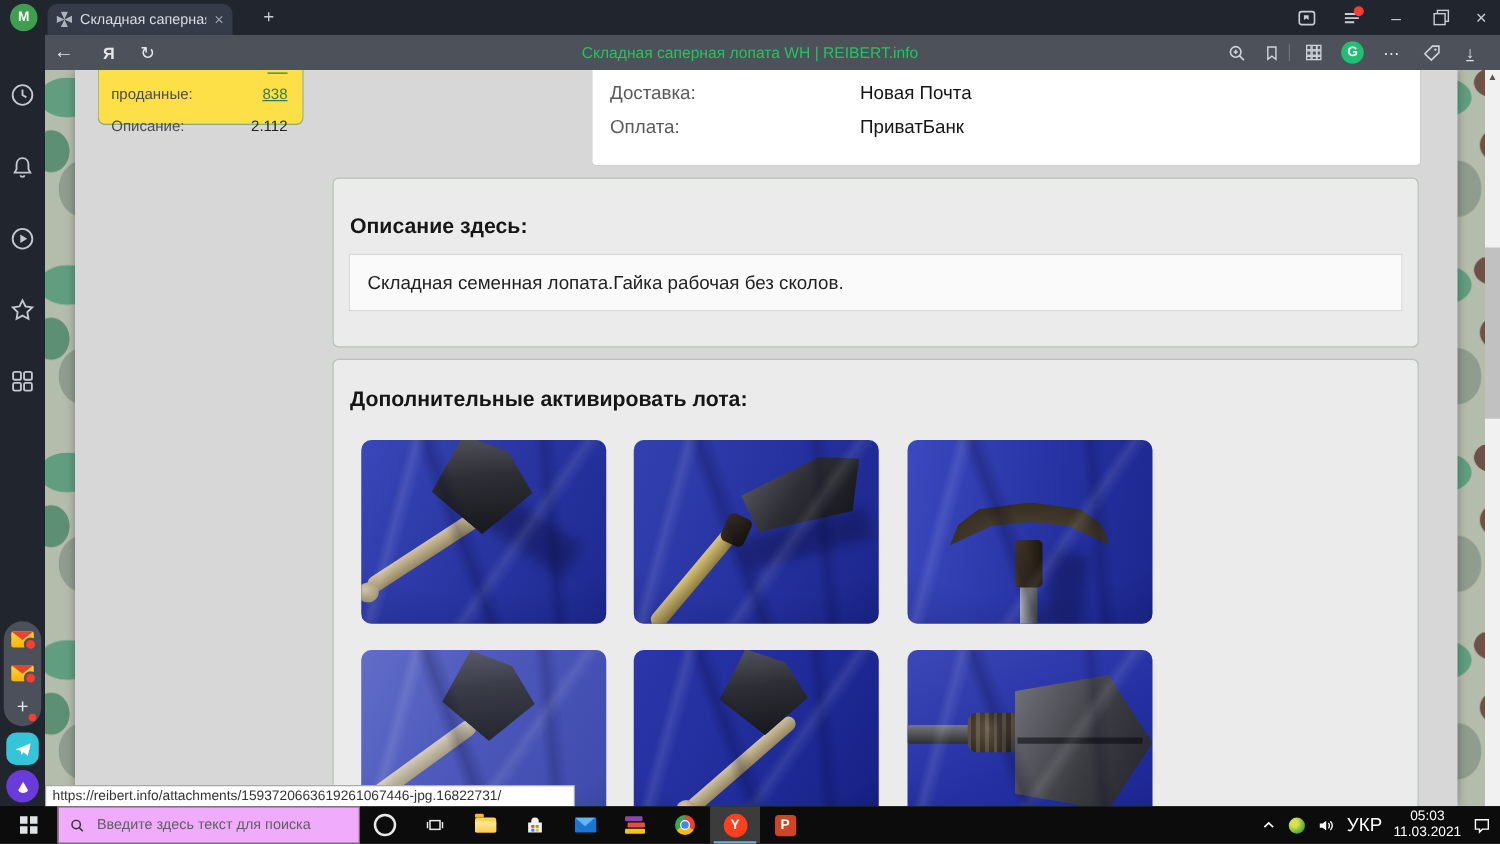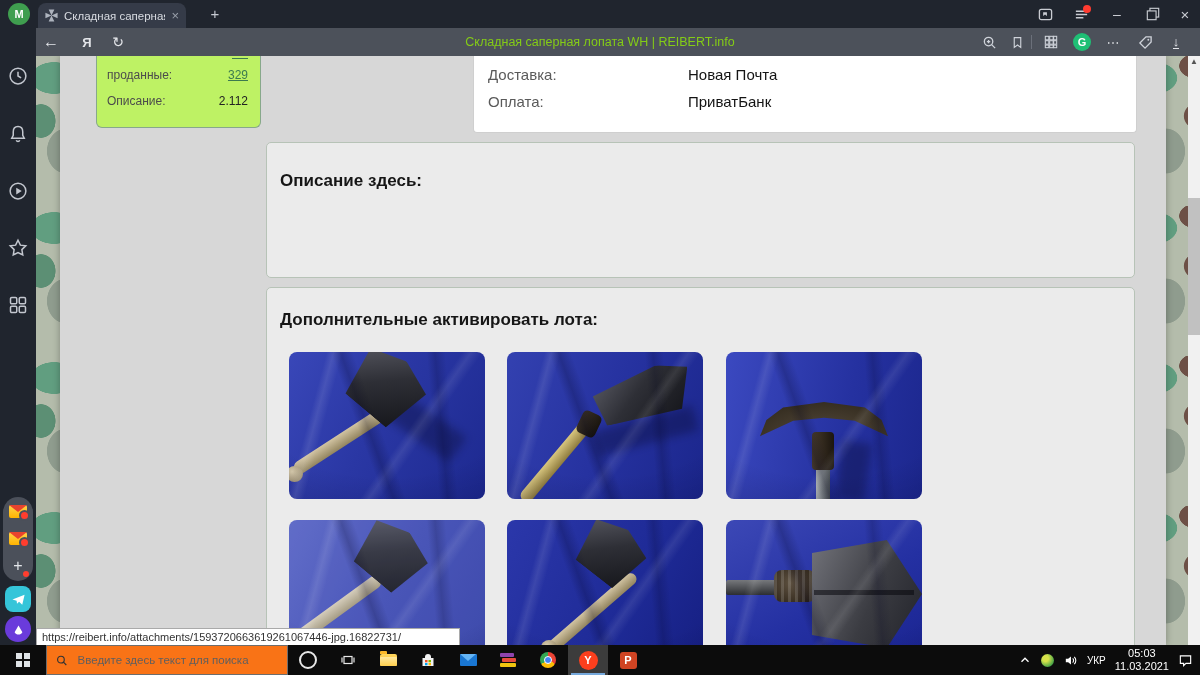--- a/index.html
+++ b/index.html
@@ -24,21 +24,21 @@
   
   .toolbar{position:absolute;left:0;top:28px;width:1200px;height:28px;background:#4c515a;}
   .tb-ic{position:absolute;top:0;height:28px;display:flex;align-items:center;justify-content:center;color:#e4e6ea}
   .tb-back{left:38px;width:26px;font-size:16px}
   .tb-ya{left:76px;width:22px;font-size:13px;font-weight:bold}
   .tb-refresh{left:106px;width:24px;font-size:14px}
   .addr{position:absolute;left:138px;top:33px;height:22px;display:flex;align-items:center;background:#3f434c;border-radius:6px;overflow:hidden}
   .lockbox{width:24px;height:22px;background:#575b64;display:flex;align-items:center;justify-content:center;border-radius:6px}
   .domain{padding:0 10px;font-size:12px;color:#e8eaee}
   .tb-title{position:absolute;left:0;right:0;top:0;height:28px;display:flex;align-items:center;justify-content:center;
-            font-size:12.5px;color:#84cc16;pointer-events:none}
+            font-size:12.5px;color:#22c55e;pointer-events:none}
   .tb-zoom{left:976px;width:26px}
   .tb-flag{left:1005px;width:24px}
   .tb-divider{position:absolute;left:1031px;top:7px;width:1px;height:14px;background:#6b707a}
   .tb-grid{left:1038px;width:26px}
   .gbadge{position:absolute;left:1073px;top:5px;width:18px;height:18px;border-radius:50%;background:#1fbf75;
           color:#fff;font-size:11px;font-weight:bold;display:flex;align-items:center;justify-content:center}
   .tb-more{left:1100px;width:26px;font-size:13px}
   .tb-ext{left:1132px;width:26px}
   .tb-dl{left:1163px;width:26px;font-size:13px}
   .tb-dl .u{border-bottom:1.5px solid #e4e6ea;line-height:12px}
@@ -63,21 +63,21 @@
       radial-gradient(34px 40px at 30px 95px,#8f9c8e 55%,transparent 57%),
       radial-gradient(40px 24px at 95px 120px,#619e80 58%,transparent 60%),
       radial-gradient(30px 22px at 60px 10px,#6d5046 55%,transparent 57%),
       radial-gradient(26px 30px at 5px 65px,#5c8f74 55%,transparent 57%);
       background-size:110px 150px}
   .content{position:absolute;left:24px;top:0;width:1106px;height:100%;background:#d7d7d7;box-shadow:0 0 7px rgba(0,0,0,.3)}
   .scrollbar{position:absolute;right:0;top:0;width:12px;height:100%;background:#f1f1f1}
   .sb-arrow{position:absolute;top:1px;left:0;width:12px;text-align:center;font-size:8px;color:#555}
   .sb-thumb{position:absolute;left:0;top:142px;width:12px;height:137px;background:#c1c1c1}
 
-  .stats-card{position:absolute;left:60px;top:0;width:165px;height:72px;background:#bef264;border:1px solid #87a88b;
+  .stats-card{position:absolute;left:42px;top:0;width:165px;height:44px;background:#fde047;border:1px solid #87a88b;
               border-top:none;border-radius:0 0 6px 6px;box-sizing:border-box;z-index:2}
   .stats-sliver{position:absolute;top:0;right:12px;width:16px;height:2px;border-bottom:1px solid #3c7a4f}
   .stats-row{position:absolute;left:10px;right:12px;display:flex;justify-content:space-between;font-size:12px;color:#4c4c4c}
   .stats-row .lnk{color:#3c7a4f;text-decoration:underline}
   .stats-row .val{color:#222}
 
   .info-card{position:absolute;left:437px;top:0;width:664px;height:77px;background:#fff;border:1px solid #cfcfcf;
              border-top:none;border-radius:0 0 4px 4px;box-sizing:border-box;z-index:2}
   .info-row{position:absolute;left:14px;display:flex;font-size:15px}
   .info-row .lbl{width:200px;color:#5a5a5a}
@@ -144,21 +144,21 @@
 
   .status-tip{position:absolute;left:36px;top:628px;width:424px;height:18px;background:#fff;border:1px solid #a9a9a9;
               box-sizing:border-box;font-size:11px;color:#333;line-height:16px;padding:0 5px;white-space:nowrap;
               overflow:hidden;z-index:10}
 
   
   .taskbar{position:absolute;left:0;top:645px;width:1200px;height:30px;background:#0c0c0c;display:flex;align-items:center;z-index:20}
   .tb-start{width:46px;height:30px;display:flex;align-items:center;justify-content:center}
   .winlogo{display:grid;grid-template-columns:6px 6px;grid-template-rows:6px 6px;gap:1.5px}
   .winlogo span{background:#dfe3e6}
-  .tb-search{width:242px;height:30px;background:#f97316;border:1px solid #6d6d6d;display:flex;align-items:center;gap:8px;
+  .tb-search{width:242px;height:30px;background:#f0abfc;border:1px solid #6d6d6d;display:flex;align-items:center;gap:8px;
              padding:0 9px;box-sizing:border-box}
   .tb-search input{border:none;outline:none;font-size:11.5px;width:100%;font-family:inherit;background:transparent;color:#333}
   .tb-search input::placeholder{color:#5f5f5f}
   .tk-btn{width:40px;height:30px;display:flex;align-items:center;justify-content:center;position:relative}
   .tk-active{background:#3c3c3c}
   .tk-active::after{content:"";position:absolute;left:3px;right:3px;bottom:0;height:2px;background:#76a9dc}
   .cortana{width:14px;height:14px;border-radius:50%;border:2px solid #e8e8e8}
   .folder{width:17px;height:12px;background:linear-gradient(#ffd75e,#fbb829);border-radius:2px;position:relative}
   .folder::before{content:"";position:absolute;left:0;top:-3px;width:7px;height:3px;background:#fbb829;border-radius:1px 1px 0 0}
   .folder::after{content:"";position:absolute;left:0;right:0;top:3px;bottom:0;background:linear-gradient(#ffe9a0,#ffcf4d);border-radius:1px}
@@ -170,21 +170,21 @@
   .winrar .b2{background:#e74c3c;margin-left:2px}
   .winrar .b3{background:#f1c40f}
   .chrome{width:16px;height:16px;border-radius:50%;background:conic-gradient(#ea4335 0 33%,#fbbc05 33% 66%,#34a853 66% 100%);position:relative}
   .chrome::after{content:"";position:absolute;left:4px;top:4px;width:8px;height:8px;border-radius:50%;background:#4285f4;border:1.5px solid #fff;box-sizing:border-box}
   .yicon{width:19px;height:19px;border-radius:50%;background:#fc3f1d;color:#fff;font-weight:bold;font-size:11px;
          display:flex;align-items:center;justify-content:center}
   .ppt{width:17px;height:17px;border-radius:3px;background:#d04423;color:#fff;font-weight:bold;font-size:11px;
        display:flex;align-items:center;justify-content:center}
   .tray{margin-left:auto;display:flex;align-items:center;gap:9px;padding-right:7px}
   .greenball{width:13px;height:13px;border-radius:50%;background:radial-gradient(circle at 35% 35%,#d7e24a 25%,#3fa047 75%)}
-  .lang{font-size:10px;color:#fff}
+  .lang{font-size:15px;color:#fff}
   .clockbox{font-size:11px;color:#fff;text-align:center;line-height:13px}
 </style>
 </head>
 <body>
 
 <div class="tabstrip">
   <div class="avatar">M</div>
   <div class="tab">
     <svg width="13" height="13" viewBox="0 0 16 16">
       <path d="M8 8 L4.5 0.5 H11.5 Z M8 8 L15.5 4.5 V11.5 Z M8 8 L11.5 15.5 H4.5 Z M8 8 L0.5 11.5 V4.5 Z" fill="#aeb4be"></path>
@@ -319,41 +319,42 @@
 </div>
 
 <div class="page">
   <div class="camo"></div>
   <div class="content"></div>
 
   <div class="stats-card">
     <span class="stats-sliver"></span>
     <div class="stats-row" style="top:12px">
       <span>проданные:</span>
-      <span class="lnk">329</span>
+      <span class="lnk">838</span>
     </div>
     <div class="stats-row" style="top:38px">
       <span>Описание:</span>
       <span class="val">2.112</span>
     </div>
   </div>
 
   <div class="info-card">
     <div class="info-row" style="top:37px">
       <span class="lbl">Оплата:</span>
       <span class="val">ПриватБанк</span>
     </div>
     <div class="info-row" style="top:10px">
       <span class="lbl">Доставка:</span>
       <span class="val">Новая Почта</span>
     </div>
   </div>
 
   <div class="card desc-card">
     <div class="sec-heading" style="top:28px">Описание здесь:</div>
+    <div class="desc-box">Складная семенная лопата.Гайка рабочая без сколов.</div>
   </div>
 
   <div class="card imgs-card">
     <div class="sec-heading" style="top:22px">Дополнительные активировать лота:</div>
 
     <div class="ph ph1">
       <div class="bshadow"></div>
         <div class="handle"></div>
         <div class="ball"></div>
       <div class="blade shield"></div>

